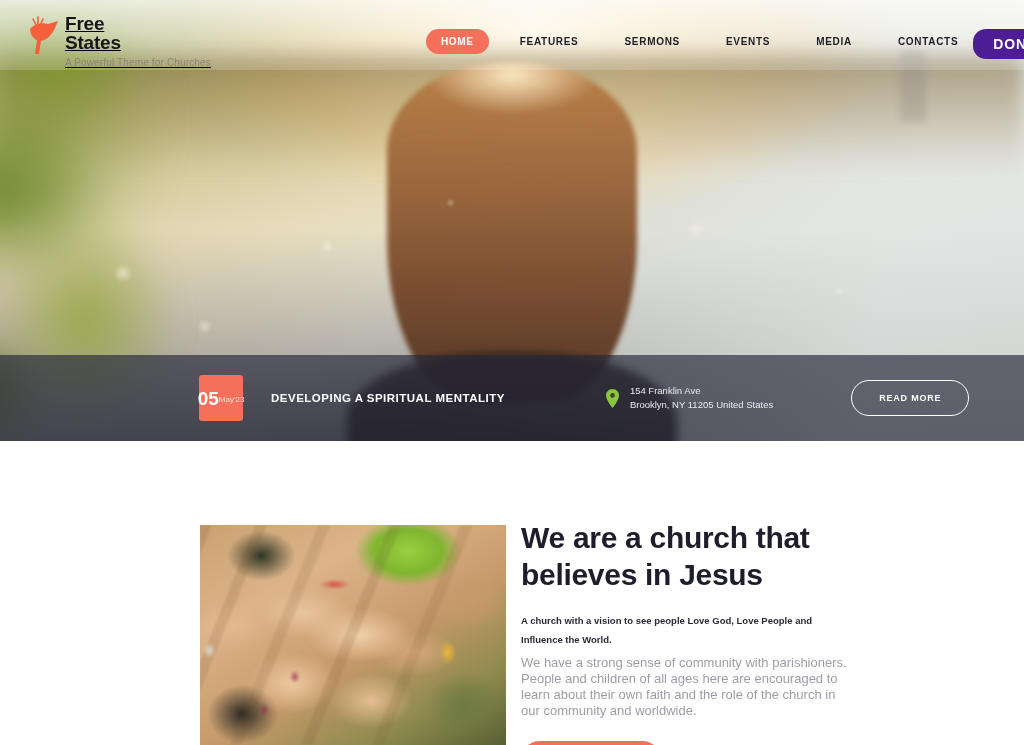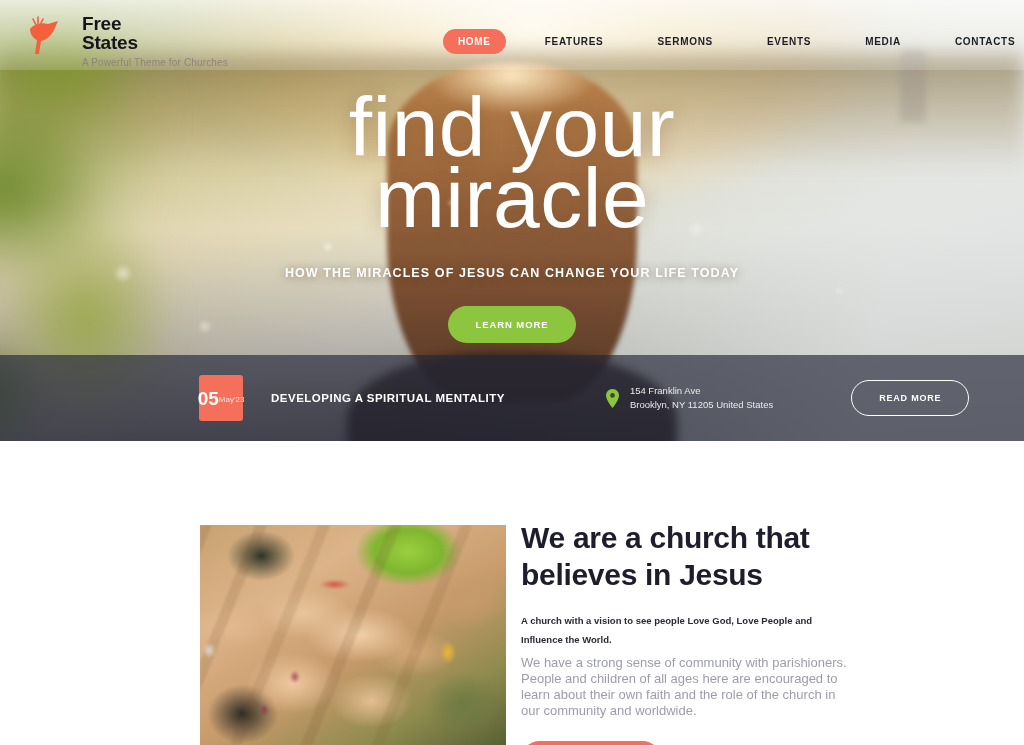--- a/index.html
+++ b/index.html
@@ -113,40 +113,40 @@
     align-items: flex-start;
     z-index: 20;
   }
   .logo-block {
     display: flex;
     align-items: flex-start;
     margin-left: 24px;
     margin-top: 14px;
   }
   .logo-mark { width: 38px; height: 40px; flex: none; margin-top: 1px; }
-  .logo-text { margin-left: 20px; }
+  .logo-text { margin-left: 3px; text-decoration: underline; }
   .logo-line1, .logo-line2 {
     font-size: 19px;
     font-weight: bold;
     color: #15151c;
     line-height: 19px;
     letter-spacing: -0.2px;
   }
   .logo-tag {
     font-size: 10px;
     color: #8e8578;
     margin-top: 5px;
     letter-spacing: 0.15px;
     white-space: nowrap;
   }
 
   .nav {
     display: flex;
     align-items: flex-start;
-    gap: 24px;
+    gap: 16px;
     margin-left: 215px;
     margin-top: 29px;
   }
   .nav-item {
     font-size: 10px;
     font-weight: bold;
     letter-spacing: 0.7px;
     color: #1d1d26;
     padding: 7px 15px;
     border-radius: 14px;
@@ -426,26 +426,20 @@
         <div class="social-icon soc-twitter">
           <svg viewBox="0 0 24 24">
               <path d="M23 4.9a9.1 9.1 0 0 1-2.6.7 4.5 4.5 0 0 0 2-2.5 9 9 0 0 1-2.9 1.1 4.5 4.5 0 0 0-7.7 4.1A12.8 12.8 0 0 1 2.5 3.6a4.5 4.5 0 0 0 1.4 6 4.4 4.4 0 0 1-2-.6v.1a4.5 4.5 0 0 0 3.6 4.4 4.5 4.5 0 0 1-2 .1 4.5 4.5 0 0 0 4.2 3.1A9 9 0 0 1 1 18.6a12.7 12.7 0 0 0 6.9 2c8.3 0 12.8-6.9 12.8-12.8v-.6A9.2 9.2 0 0 0 23 4.9z"></path>
             </svg>
         </div>
 
       </div>
     </div>
   </div>
 
-  <div class="hero-content">
-    <div class="hero-title">find your</div>
-    <div class="hero-title">miracle</div>
-    <div class="hero-sub">HOW THE MIRACLES OF JESUS CAN CHANGE YOUR LIFE TODAY</div>
-    <button class="learn-btn">LEARN MORE</button>
-  </div>
 
   <div class="event-bar">
     <div class="event-date">
       <div class="event-day">05</div>
       <div class="event-month">May'23</div>
     </div>
     <div class="event-title">DEVELOPING A SPIRITUAL MENTALITY</div>
     <div class="event-loc">
       <svg class="pin-icon" viewBox="0 0 15 19">
         <path d="M7.5 0C3.9 0 1 2.9 1 6.5c0 4.6 6.5 12.5 6.5 12.5S14 11.1 14 6.5C14 2.9 11.1 0 7.5 0z" fill="#8cc63e"></path>

